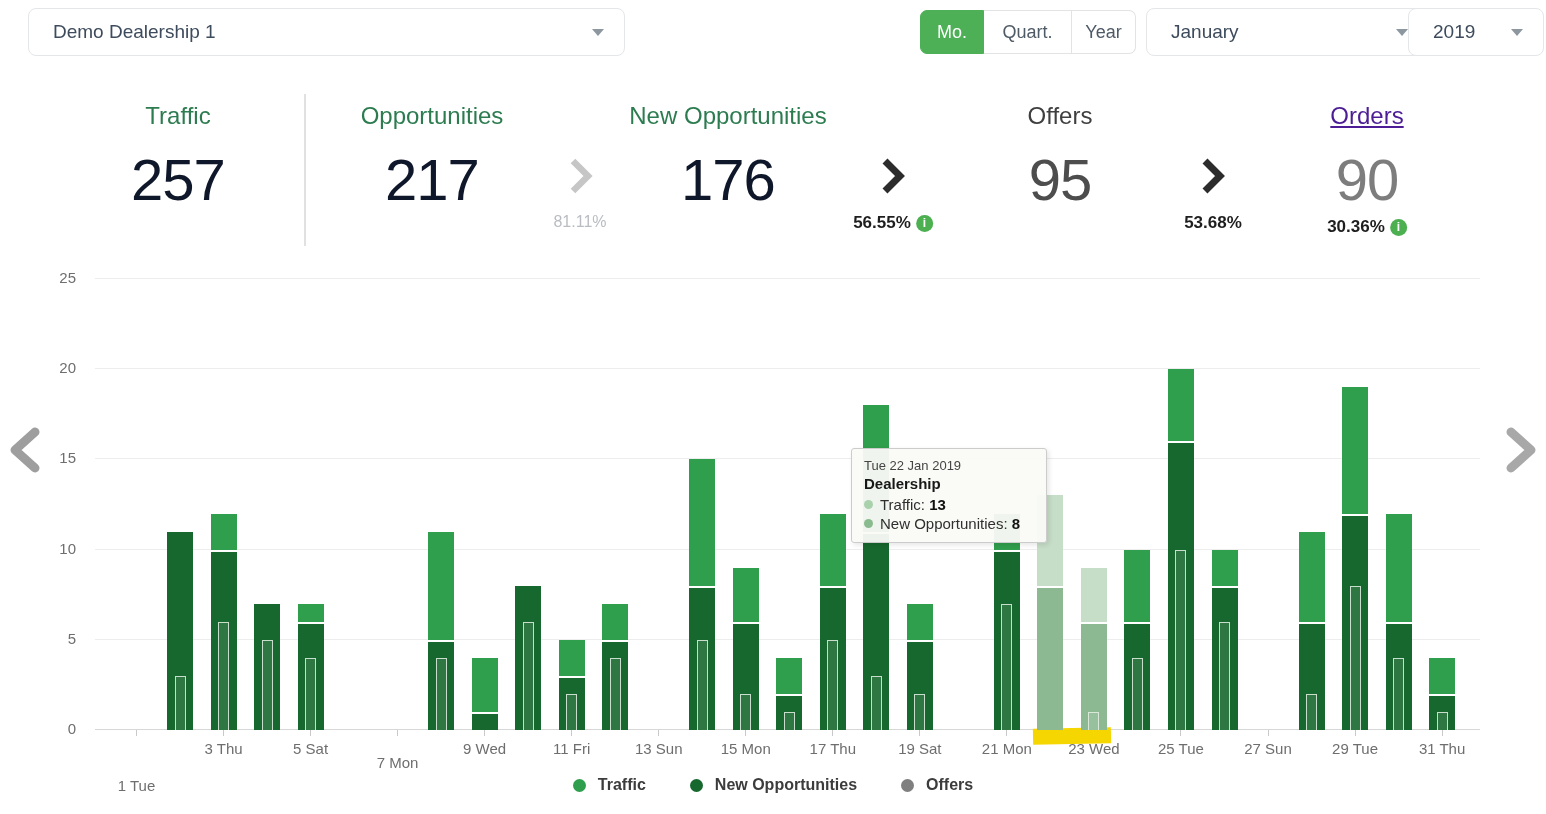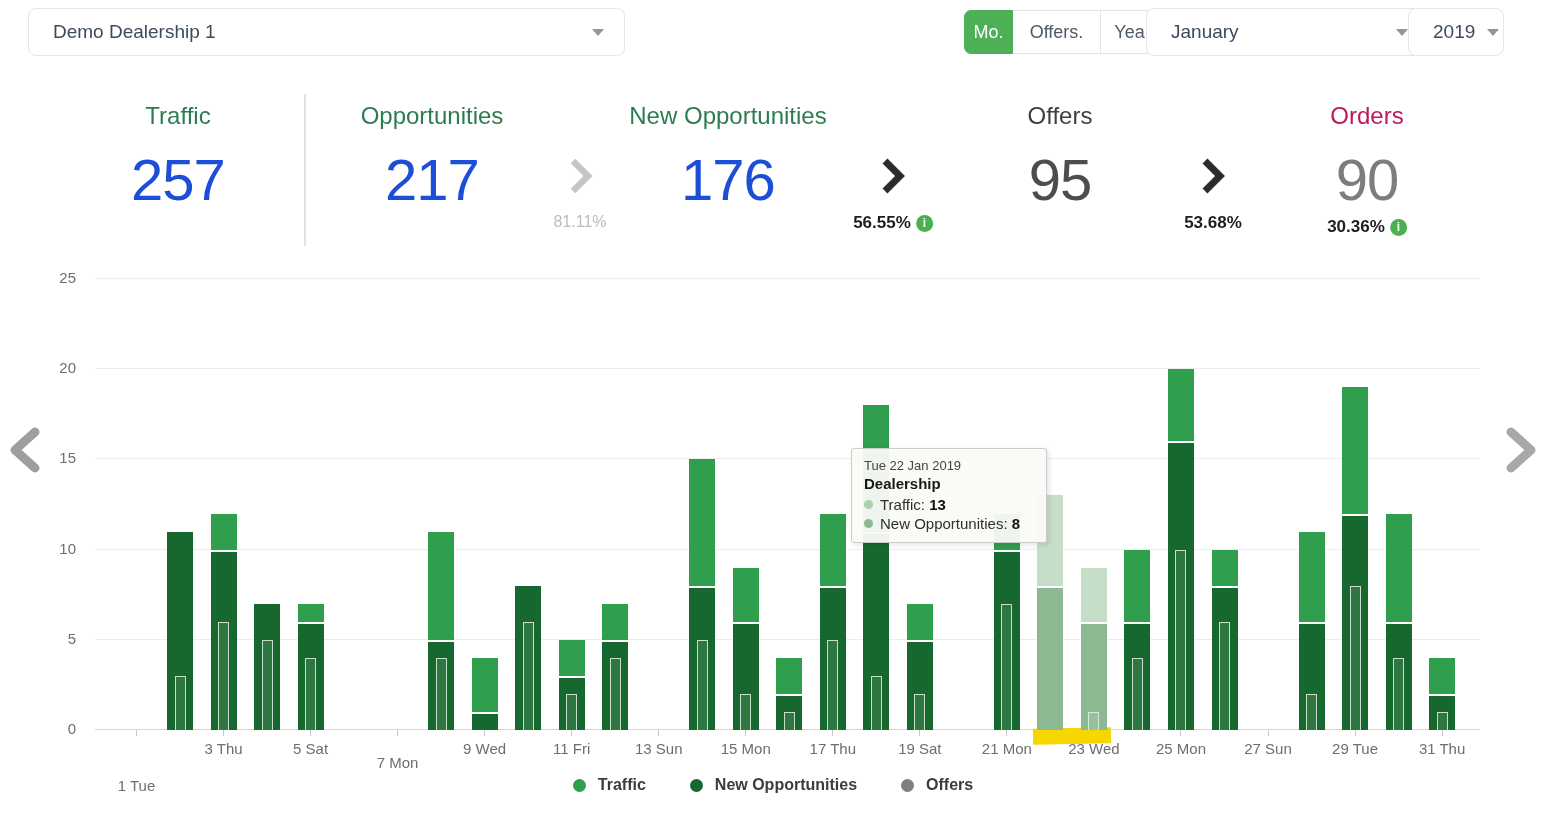--- a/index.html
+++ b/index.html
@@ -11,30 +11,30 @@
           border:1px solid #e4e6e8;border-radius:8px;display:flex;align-items:center;
           justify-content:space-between;padding:0 20px 0 24px;font-size:19px;color:#3d4b5c;cursor:pointer;}
   .caret{width:0;height:0;border-left:6px solid transparent;border-right:6px solid transparent;
          border-top:7px solid #8d979f;margin-left:12px;}
   .seg{position:absolute;left:920px;top:10px;height:44px;display:flex;}
   .seg-btn{box-sizing:border-box;display:flex;align-items:center;justify-content:center;
            font-size:18px;color:#4e5a66;background:#fff;border:1px solid #e3e3e3;cursor:pointer;}
   .seg-btn.active{background:#4db056;border-color:#4db056;color:#fff;border-radius:7px 0 0 7px;}
   .seg-btn.mid{border-left:none;width:88px;}
   .seg-btn.last{border-left:none;width:64px;border-radius:0 7px 7px 0;}
-  .seg-btn.first{width:49px;margin-left:44px;}
+  .seg-btn.first{width:64px;}
 
   
   .kpi-label{position:absolute;top:102px;transform:translateX(-50%);font-size:24px;white-space:nowrap;}
   .kpi-value{position:absolute;top:146px;transform:translateX(-50%);font-size:58px;letter-spacing:-1px;}
   .green-label{color:#2d7c50;}
-  .green-value{color:#1d4ed8;}
+  .green-value{color:#0f172a;}
   .dark-label{color:#3f3f3f;}
   .dark-value{color:#4d4d4d;}
-  .gray-label{color:#be185d;}
+  .gray-label{color:#4c1d95;text-decoration:underline;}
   .gray-value{color:#7d7d7d;}
   .kpi-divider{position:absolute;left:304px;top:94px;width:2px;height:152px;background:#e1e1e1;}
   .kpi-chev{position:absolute;top:157px;}
   .pct{position:absolute;transform:translateX(-50%);font-size:17px;font-weight:bold;color:#1e1e1e;
        display:flex;align-items:center;gap:5px;white-space:nowrap;}
   .pct.light{color:#b9bdc2;font-weight:normal;font-size:16px;}
   .info{width:17px;height:17px;border-radius:50%;background:#4caf50;color:#fff;font-size:12px;
         font-weight:bold;display:inline-flex;align-items:center;justify-content:center;}
 
   
@@ -80,33 +80,33 @@
     <div class="select" style="left:28px;width:597px;">
       <span>Demo Dealership 1</span>
       <span class="caret"></span>
     </div>
 
     <div class="seg">
       <div class="seg-btn first active">
         <span>Mo.</span>
       </div>
       <div class="seg-btn mid">
-        <span>Offers.</span>
+        <span>Quart.</span>
       </div>
       <div class="seg-btn last">
         <span>Year</span>
       </div>
     </div>
 
     <div class="select" style="left:1146px;width:283px;">
       <span>January</span>
       <span class="caret"></span>
     </div>
 
-    <div class="select" style="left:1408px;width:96px;">
+    <div class="select" style="left:1408px;width:136px;">
       <span>2019</span>
       <span class="caret"></span>
     </div>
   </div>
 
   <div>
     <div class="kpi-label green-label" style="left:178px;">Traffic</div>
     <div class="kpi-value green-value" style="left:178px;">257</div>
 
     <div class="kpi-divider"></div>
@@ -250,21 +250,21 @@
         <div class="bar offers" style="left: 993.44px; width: 11px; height: 18.04px;"></div>
         <div class="tick" style="left: 998.44px;"></div>
         <div class="xlabel" style="left: 954.94px;">23 Wed</div>
         <div class="bar traffic" style="left: 1029.46px; width: 26px; height: 180.4px;"></div>
         <div class="bar newopp capped" style="left: 1029.46px; width: 26px; height: 108.24px;"></div>
         <div class="bar offers" style="left: 1036.96px; width: 11px; height: 72.16px;"></div>
         <div class="bar traffic" style="left: 1072.98px; width: 26px; height: 360.8px;"></div>
         <div class="bar newopp capped" style="left: 1072.98px; width: 26px; height: 288.64px;"></div>
         <div class="bar offers" style="left: 1080.48px; width: 11px; height: 180.4px;"></div>
         <div class="tick" style="left: 1085.48px;"></div>
-        <div class="xlabel" style="left: 1041.98px;">25 Mon</div>
+        <div class="xlabel" style="left: 1041.98px;">25 Tue</div>
         <div class="bar traffic" style="left: 1116.5px; width: 26px; height: 180.4px;"></div>
         <div class="bar newopp capped" style="left: 1116.5px; width: 26px; height: 144.32px;"></div>
         <div class="bar offers" style="left: 1124px; width: 11px; height: 108.24px;"></div>
         <div class="tick" style="left: 1172.52px;"></div>
         <div class="xlabel" style="left: 1129.02px;">27 Sun</div>
         <div class="bar traffic" style="left: 1203.54px; width: 26px; height: 198.44px;"></div>
         <div class="bar newopp capped" style="left: 1203.54px; width: 26px; height: 108.24px;"></div>
         <div class="bar offers" style="left: 1211.04px; width: 11px; height: 36.08px;"></div>
         <div class="bar traffic" style="left: 1247.06px; width: 26px; height: 342.76px;"></div>
         <div class="bar newopp capped" style="left: 1247.06px; width: 26px; height: 216.48px;"></div>

